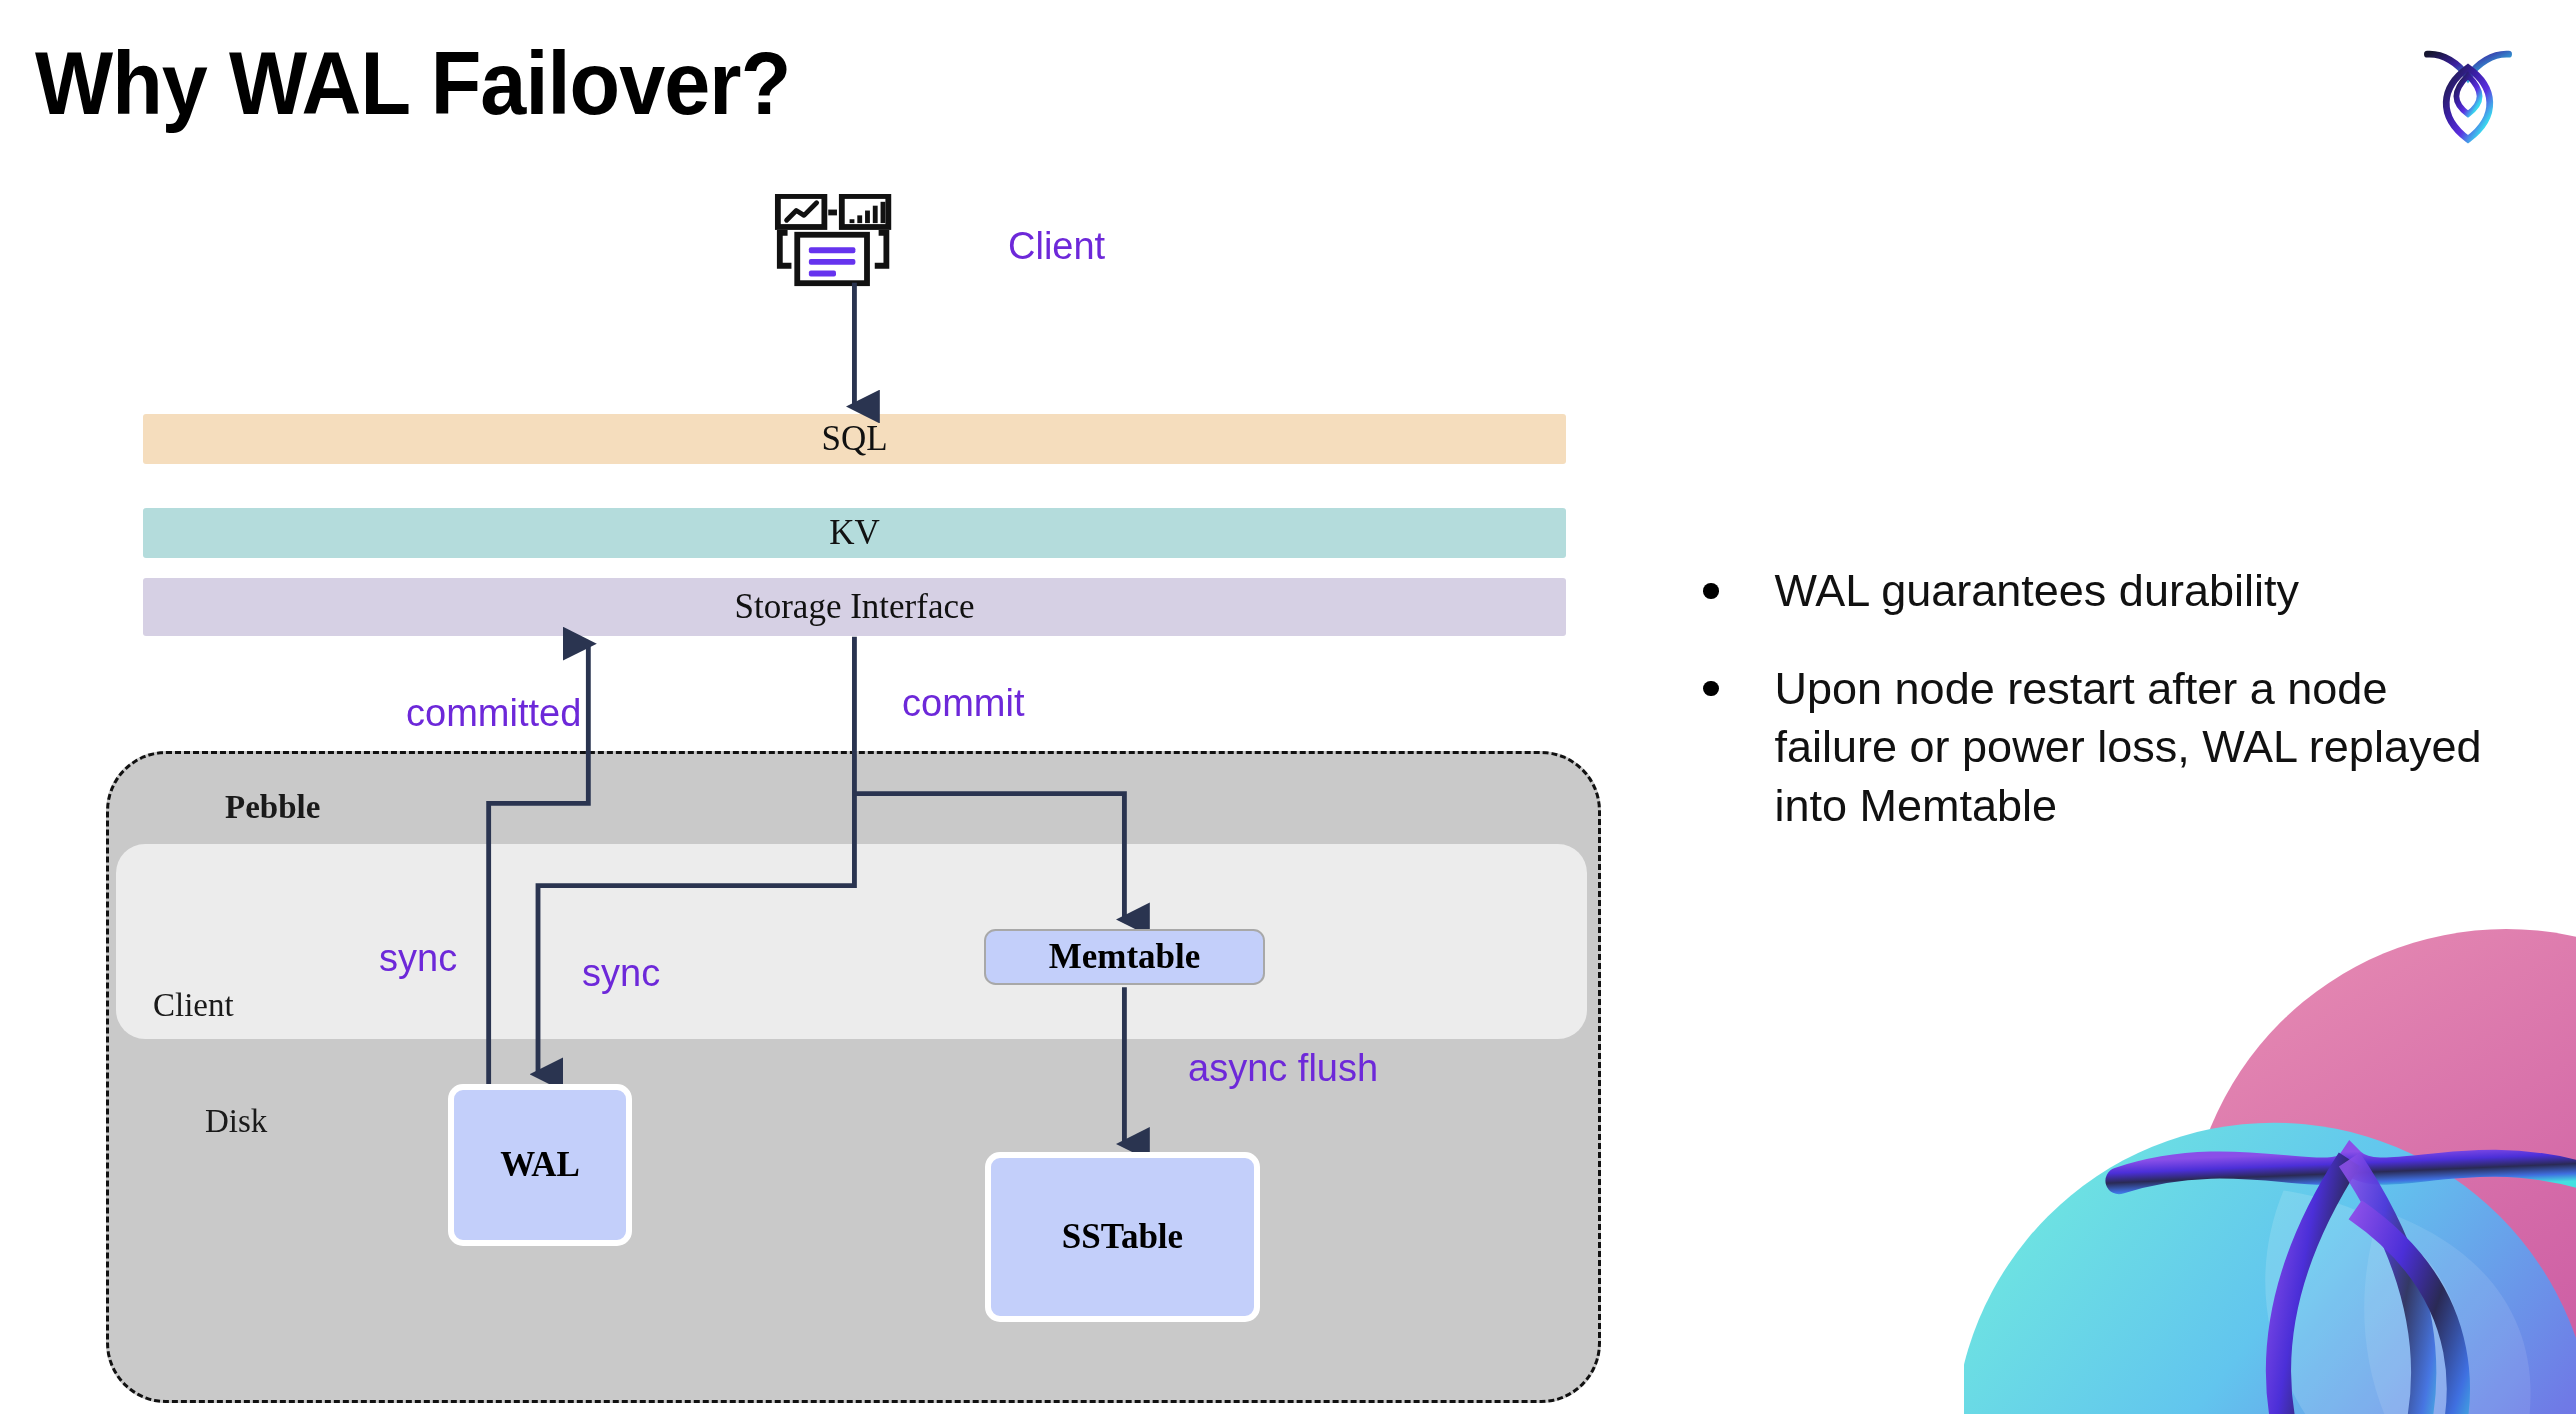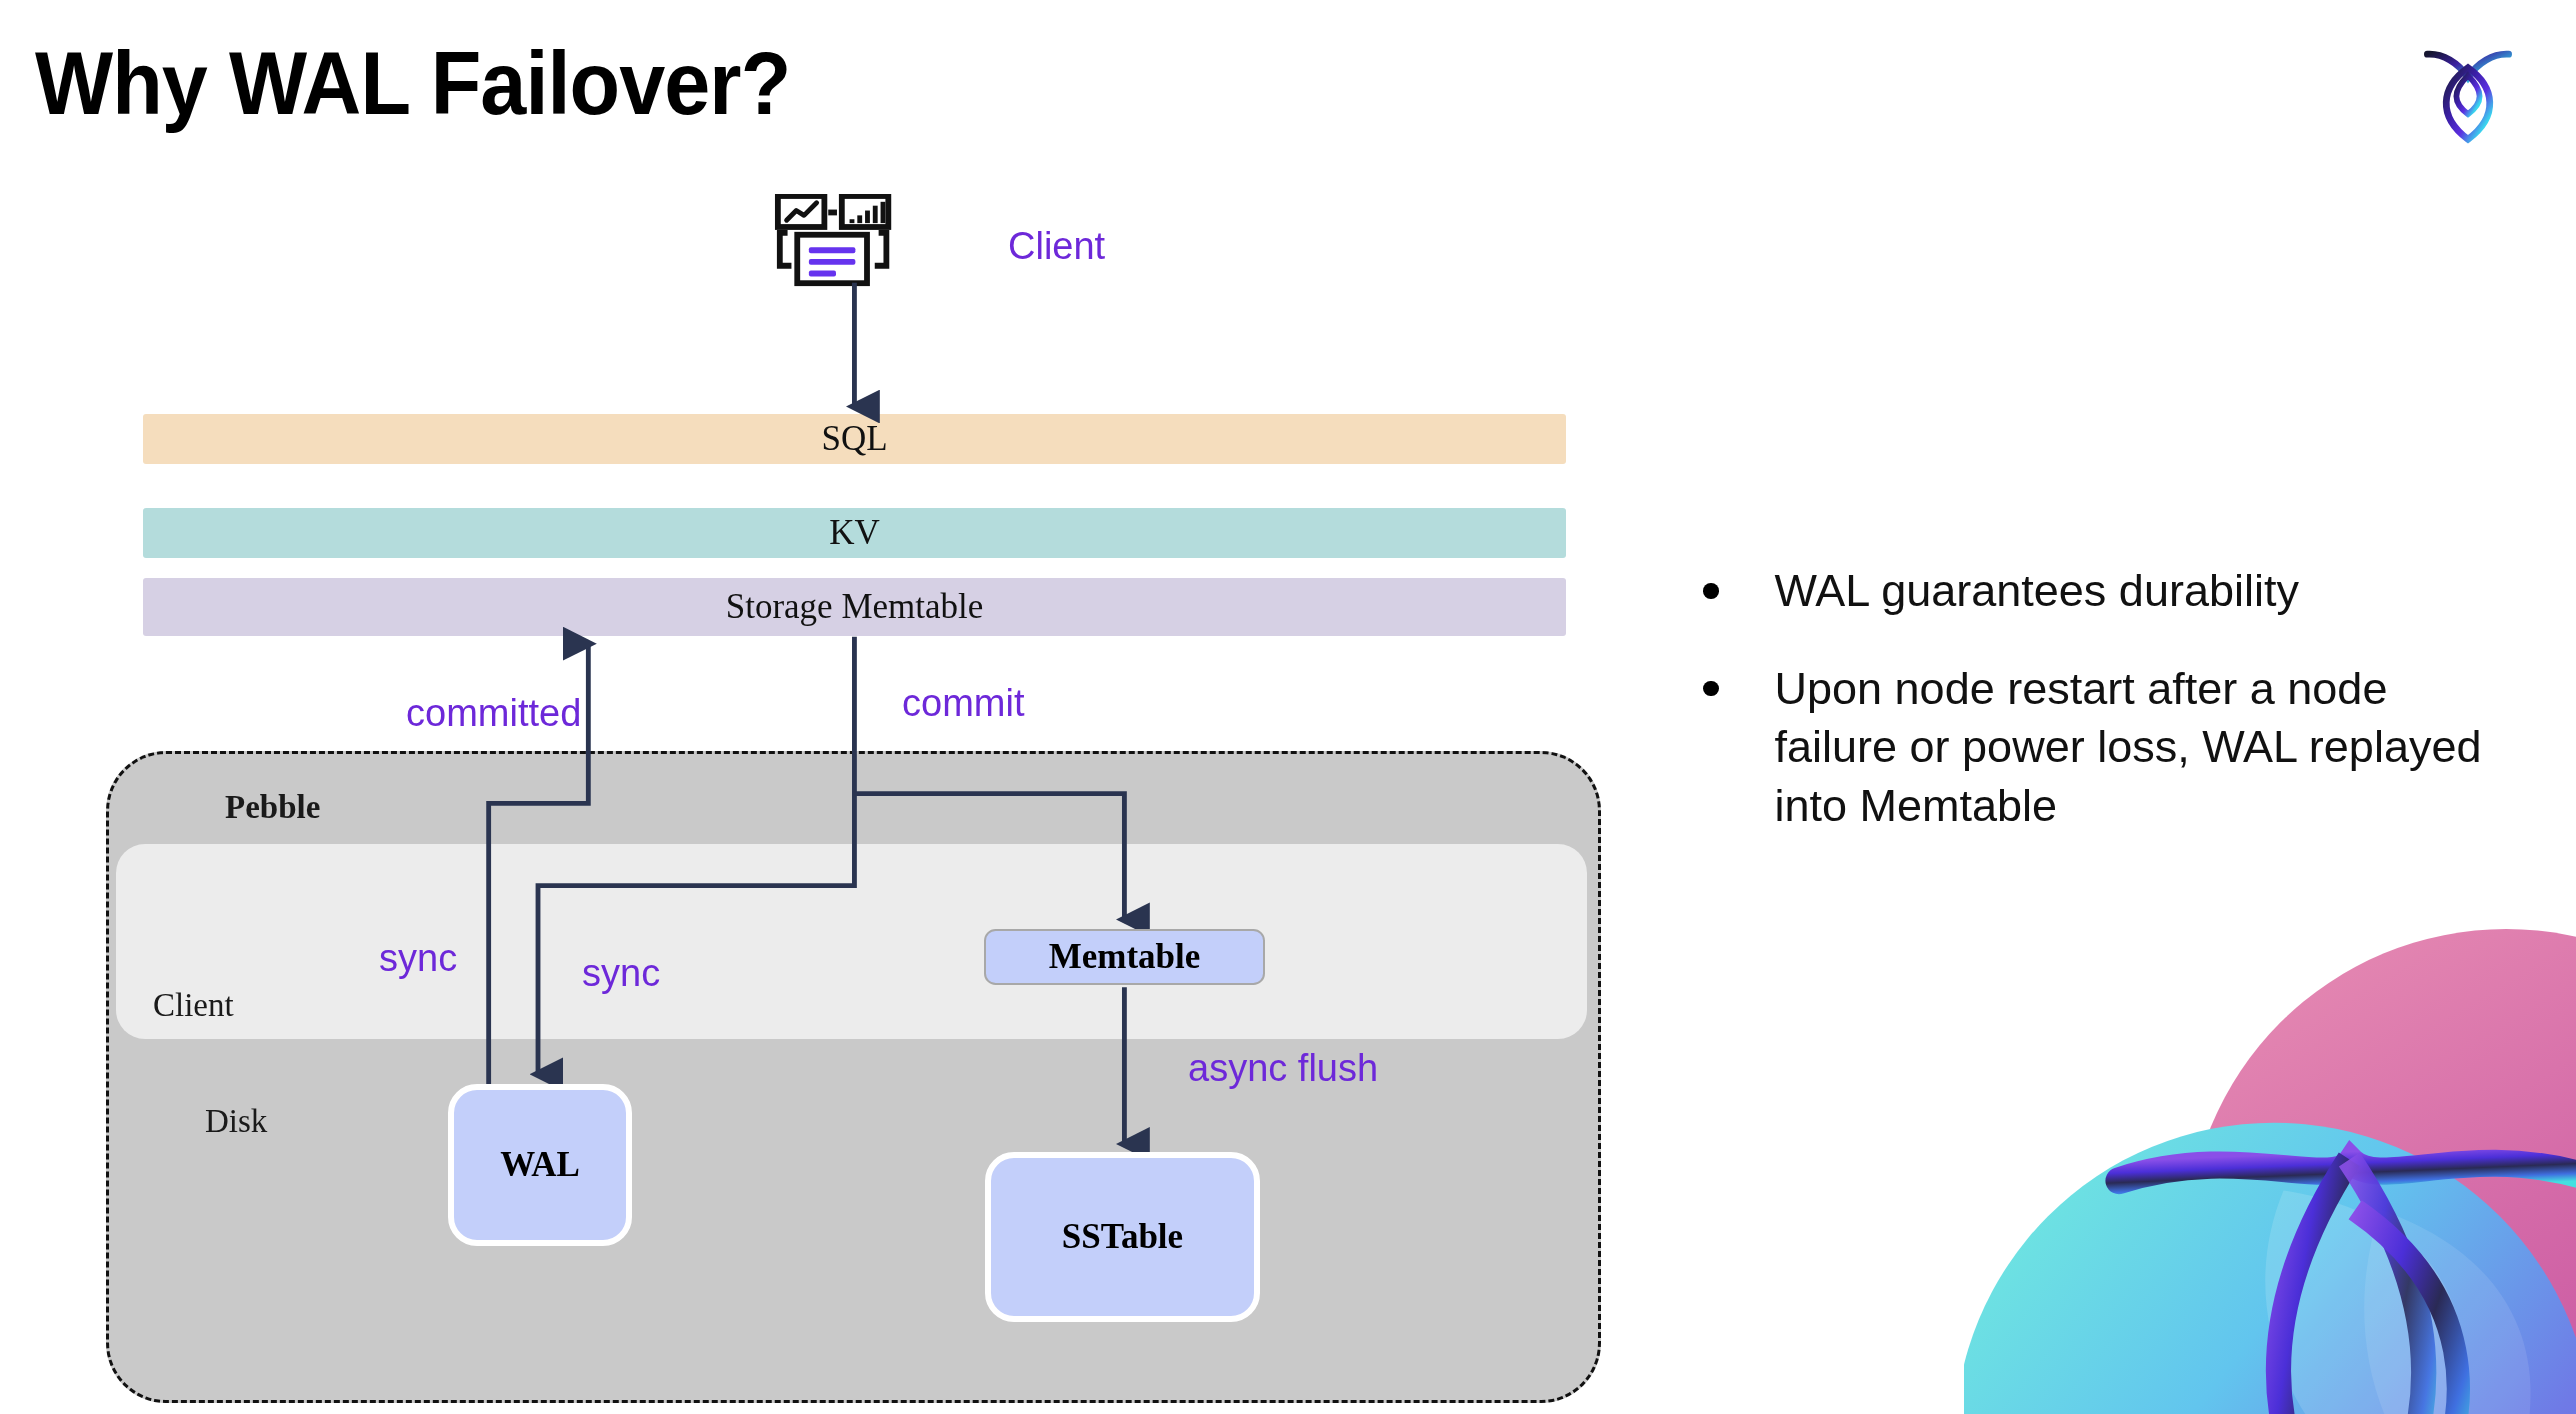--- a/index.html
+++ b/index.html
@@ -53,21 +53,21 @@
   .zone-label{
     position:absolute; font-family:"Liberation Serif", serif;
     font-size:33px; color:#1a1a1a; white-space:nowrap;
   }
   #label-pebble{ left:225px; top:789px;font-weight:bold; }
   #label-memory{ left:153px; top:987px; }
   #label-disk  { left:205px; top:1103px; }
 
   
   .node-box{
-    position:absolute; border-radius:29px;
+    position:absolute; border-radius:15px;
     display:flex; align-items:center; justify-content:center;
     background:#c3cffa;
     font-family:"Liberation Serif", serif;
     font-weight:bold; font-size:35px; color:#000000;
     white-space:nowrap;
   }
   #node-memtable{
     left:984px; top:929px; width:281px; height:56px;
     border:2.9px solid #a8a8a8; border-radius:11.6px;
   }
@@ -212,21 +212,21 @@
       <rect x="24" y="42" width="72" height="50" fill="#ffffff" stroke="#111111" stroke-width="6"></rect>
       <rect x="36" y="55" width="48" height="6" rx="2" fill="#6633ee"></rect>
       <rect x="36" y="67" width="48" height="6" rx="2" fill="#6633ee"></rect>
       <rect x="36" y="79" width="28" height="6" rx="2" fill="#6633ee"></rect>
     </svg>
   </div>
   <div class="edge-label" id="lbl-client">Client</div>
 
   <div class="layer-bar" id="bar-sql">SQL</div>
   <div class="layer-bar" id="bar-kv">KV</div>
-  <div class="layer-bar" id="bar-si">Storage Memtable</div>
+  <div class="layer-bar" id="bar-si">Storage Interface</div>
 
   <div id="pebble-box"></div>
   <div id="memory-box"></div>
 
   <div class="zone-label" id="label-pebble">Pebble</div>
   <div class="zone-label" id="label-memory">Client</div>
   <div class="zone-label" id="label-disk">Disk</div>
 
   <svg id="connectors" viewBox="0 0 1700 1462">
     <defs>

